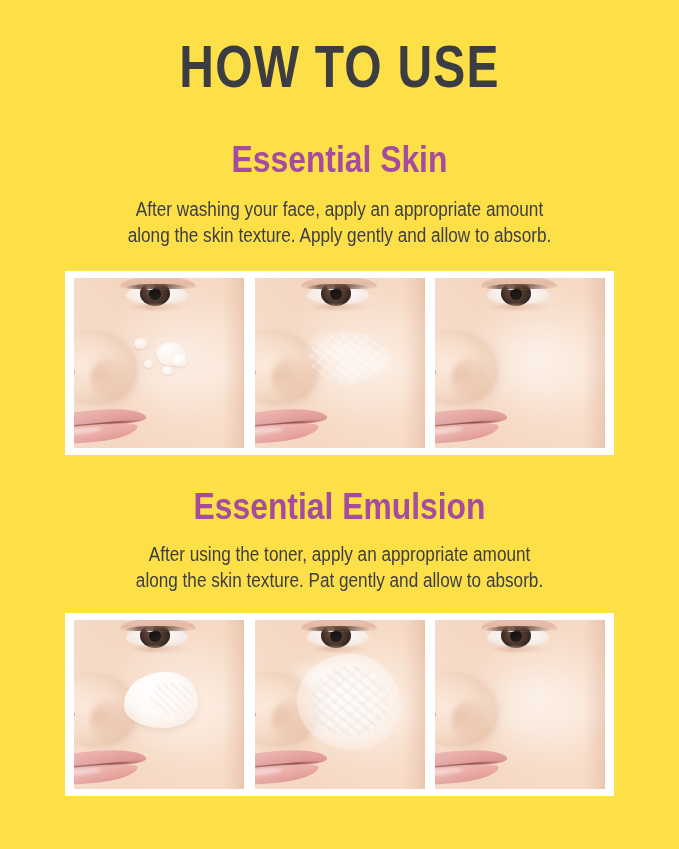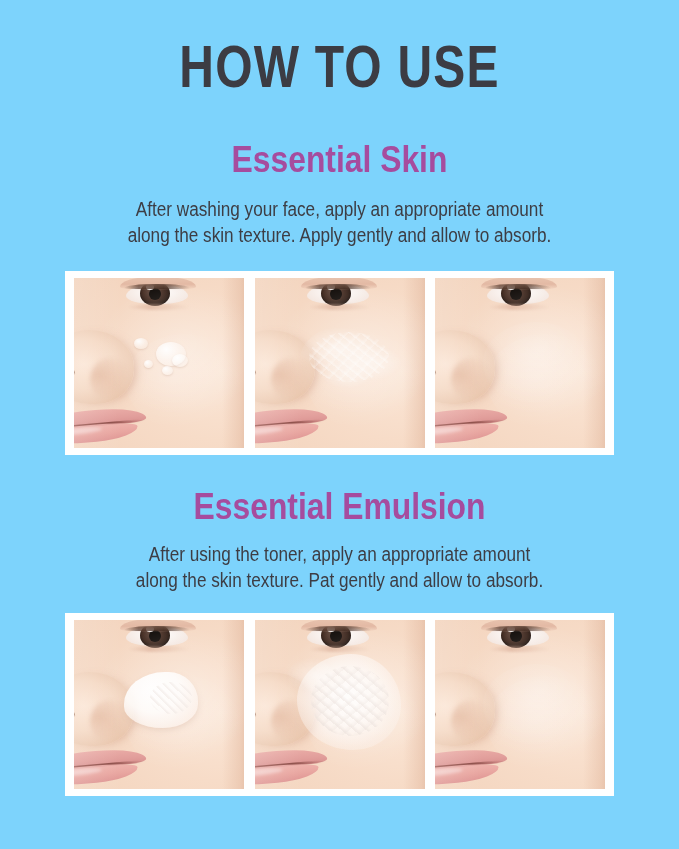--- a/index.html
+++ b/index.html
@@ -12,21 +12,21 @@
     background: #eeeaf2;
     font-family: "Liberation Sans", sans-serif;
     overflow: hidden;
     position: relative;
   }
 
   .page {
     width: 679px;
     height: 849px;
     position: relative;
-    background: #7dd3fc;
+    background: #fde047;
   }
 
   
   .main-title {
     position: absolute;
     top: 36px;
     left: 0;
     width: 679px;
     text-align: center;
     font-family: "Liberation Sans Narrow", "Liberation Sans", sans-serif;

